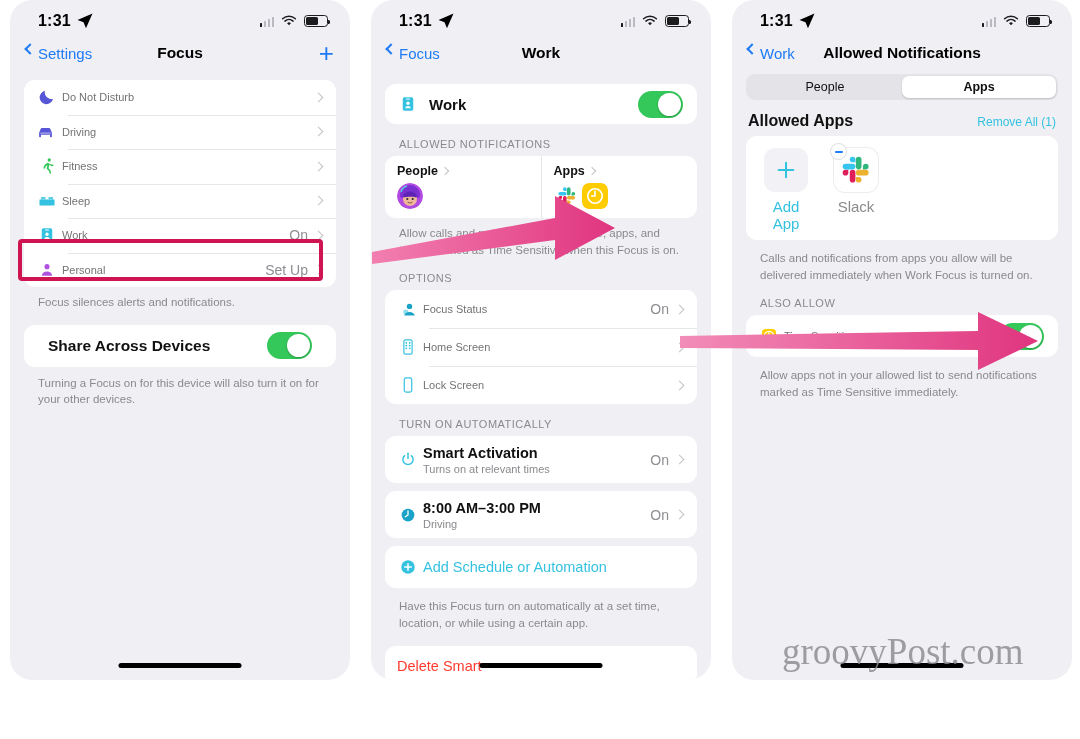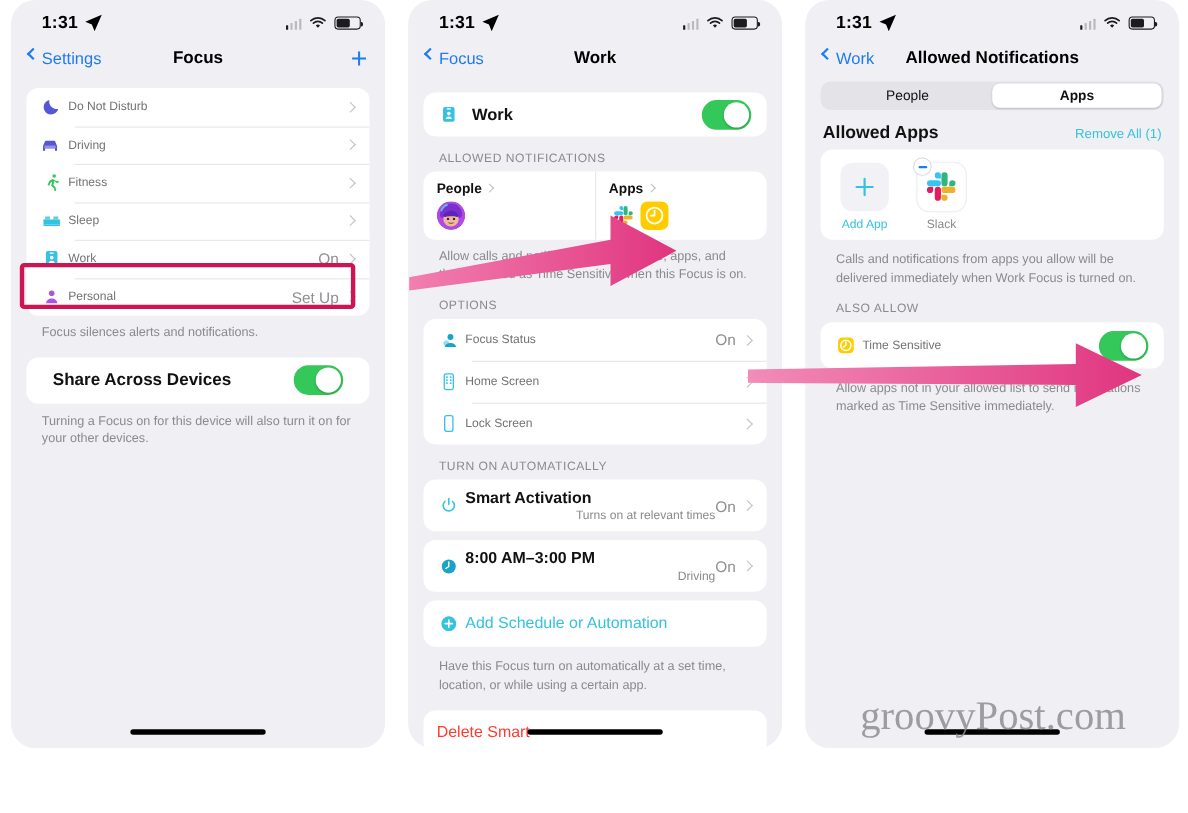--- a/index.html
+++ b/index.html
@@ -85,40 +85,40 @@
   .work-row { min-height: 40px; }
   .work-title { font-size: 15px; font-weight: bold; color:#111; flex:1; margin-left: 6px;}
   .cards { margin: 0 14px; background:#fff; border-radius: 11px; display:flex; height: 62px; overflow:hidden; }
   .card { flex:1; padding: 8px 12px; position: relative; }
   .card + .card { border-left: 1px solid #e6e6ea; }
   .card-hd { display:flex; align-items:center; gap:4px; font-size: 12.5px; font-weight: bold; color:#111; }
   .card-hd .chev-r { border-color:#c2c2c7; width:6px;height:6px; }
   .card-icons { display:flex; align-items:center; gap: 2px; margin-top: 5px; }
   .avatar { width: 26px; height: 26px; border-radius: 50%; overflow:hidden; }
   .appicon { width: 26px; height: 26px; border-radius: 7px; overflow: hidden; display:block; }
-  .sub { font-size: 11px; color:#8a8a8e; display:block; margin-top:1px;text-align:right; }
+  .sub { font-size: 11px; color:#8a8a8e; display:block; margin-top:1px; }
   .rowtxt { flex:1; padding: 8px 0; }
   .rt-title { font-size: 14.5px; font-weight: bold; color:#111; }
   .link-row .row-label { color:#35c2e0; font-size: 14.5px; }
   .delete-row .row-label { color: #ff3b30; font-size: 14.5px; }
 
   
   .segmented { margin: 4px 14px 0; background:#e3e3e8; border-radius: 9px; height: 26px;
                display:flex; padding: 2px; }
   .seg { flex:1; display:flex; align-items:center; justify-content:center;
          font-size: 12.5px; color:#111; border-radius: 7px; cursor:pointer; }
   .seg.active { background:#fff; box-shadow: 0 1px 2px rgba(0,0,0,.16); font-weight: bold;}
   .p3-hdr { display:flex; align-items:baseline; padding: 12px 16px 6px; }
   .p3-hdr h2 { font-size: 16px; color:#111; flex:1; }
   .p3-hdr .remove { font-size: 12px; color:#35c2e0; cursor:pointer; }
   .appgrid { margin: 0 14px; background:#fff; border-radius: 11px; padding: 12px 14px 8px; display:flex; gap: 18px; }
   .appcell { width: 52px; text-align:center; position: relative; }
   .appcell .tile { width: 44px; height: 44px; border-radius: 11px; margin: 0 auto;
                    display:flex; align-items:center; justify-content:center; }
-  .appcell .cap { font-size: 11px; margin-top: 6px; display:block; color:#8a8a8e; }
+  .appcell .cap { font-size: 15px; margin-top: 6px; display:block; color:#8a8a8e; }
   .appcell .cap.blue { color:#35c2e0; }
   .minus-badge { position:absolute; top:-5px; left: 0px; width: 17px; height:17px; border-radius:50%;
                  background:#fff; border:1px solid #dcdce1; display:flex; align-items:center; justify-content:center; }
   .minus-badge span { display:block; width:8px; height:2px; background:#1e7bf5; border-radius:1px; }
 
   
   .arrow { position: absolute; pointer-events: none; }
 
   
   .watermark { position: absolute; font-family: "Liberation Serif", serif; font-size: 37px;

